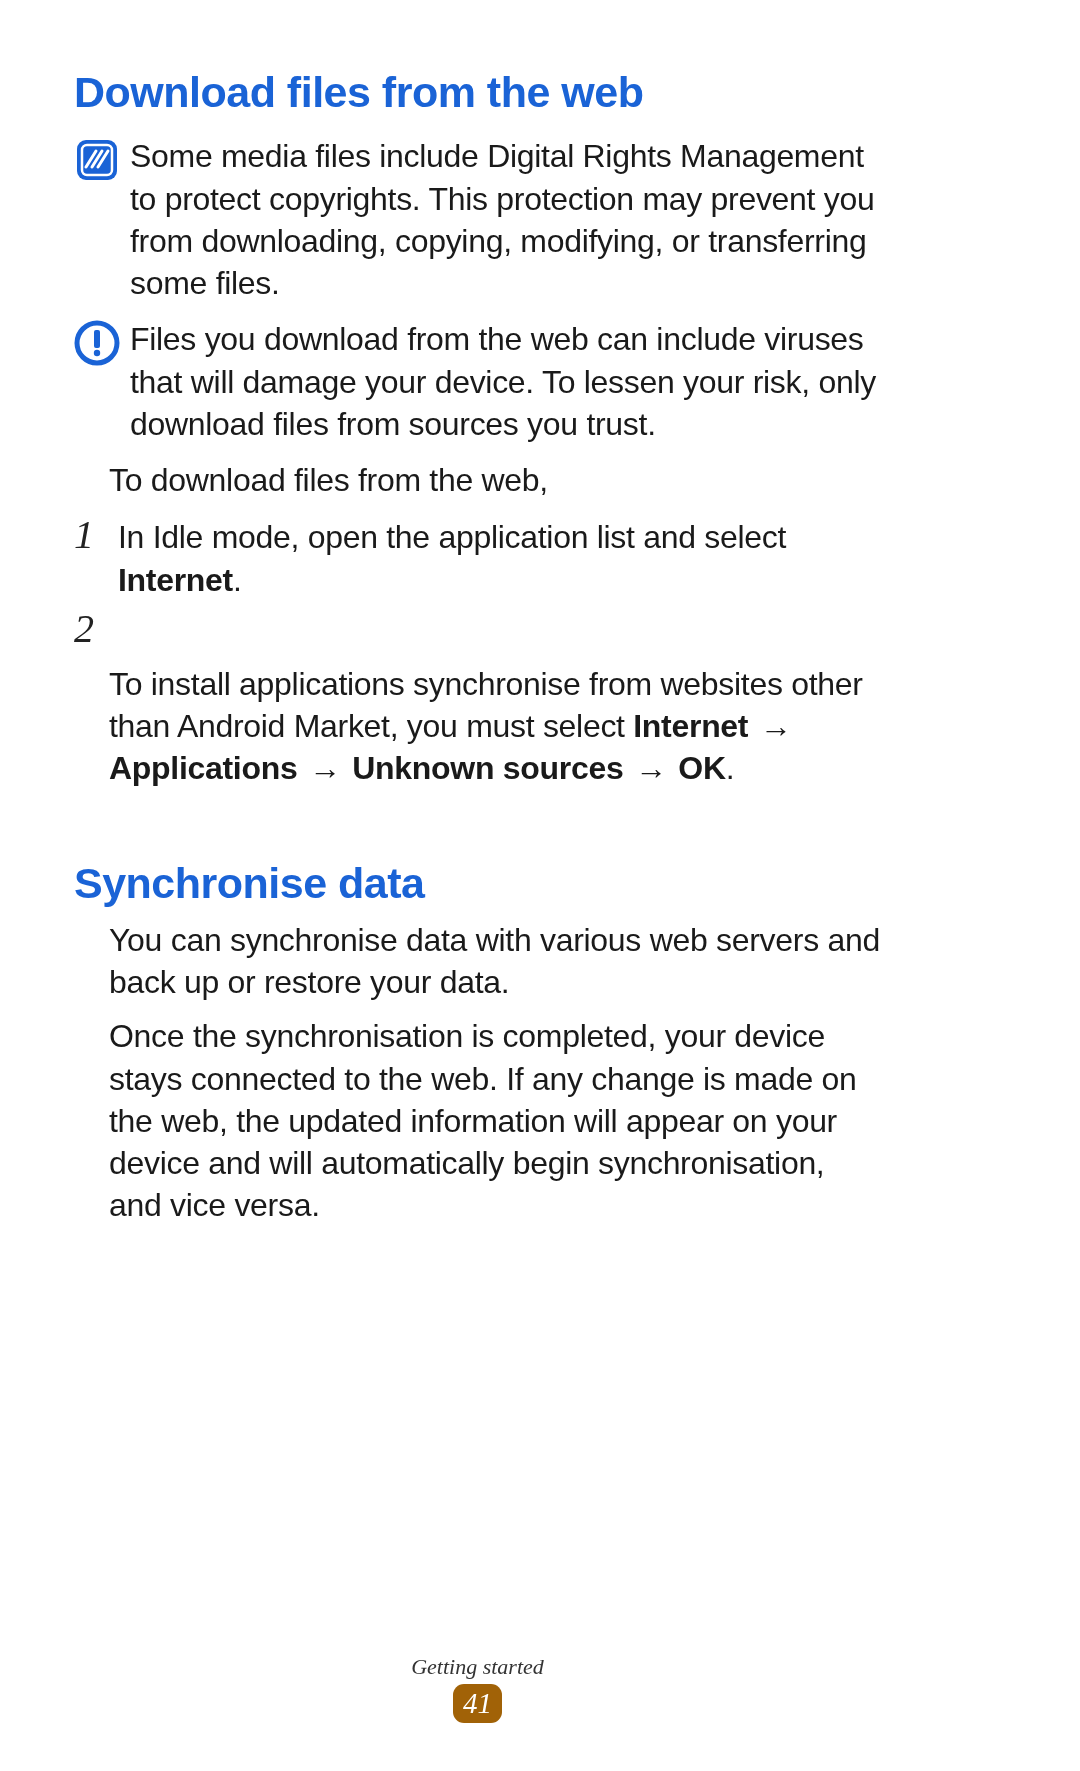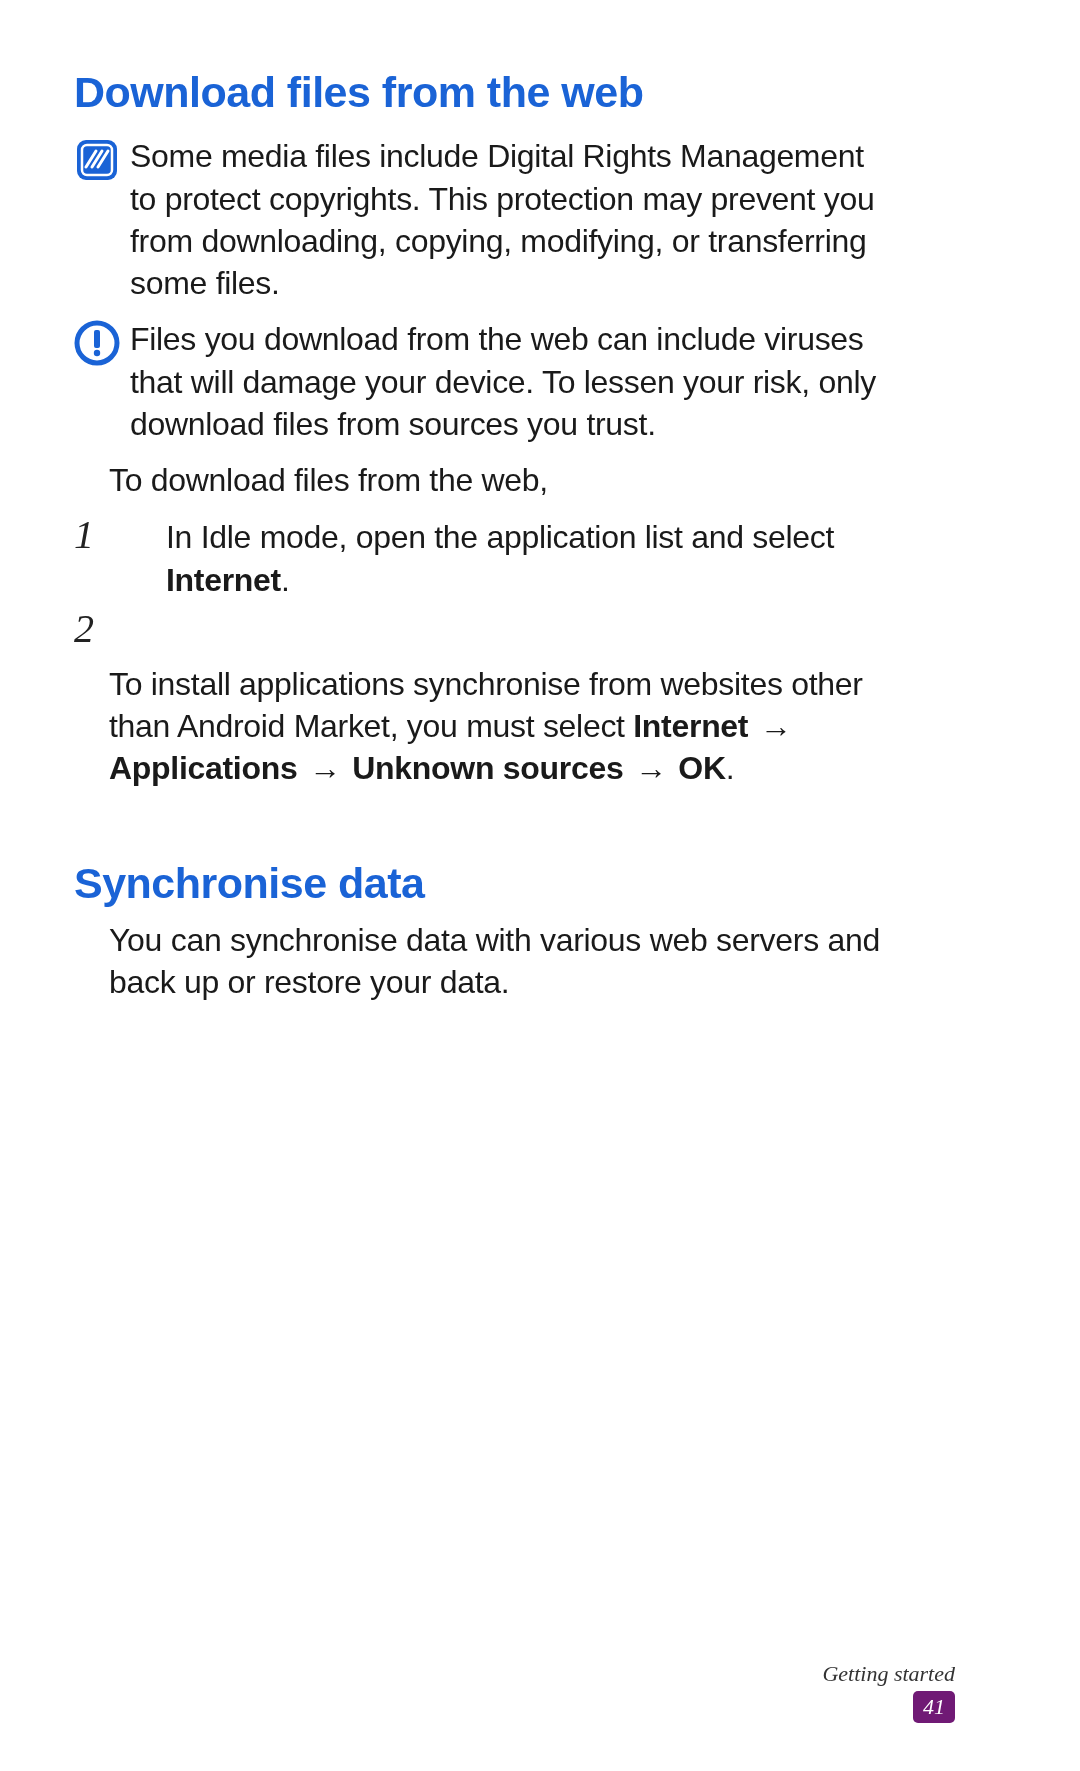--- a/index.html
+++ b/index.html
@@ -7,25 +7,25 @@
   .page { width: 955px; height: 1771px; position: relative; padding: 68px 74px 0 74px; }
   .heading { font-size: 43px; font-weight: 700; color: #1a63d6; letter-spacing: -0.5px; margin-bottom: 18px; line-height: 1.15; }
   .heading.sync { margin-top: 70px; margin-bottom: 10px; }
   .note { display: flex; align-items: flex-start; margin-bottom: 14px; }
   .note .icon { flex: 0 0 46px; height: 46px; margin-right: 10px; margin-top: 2px; }
   .note .text, .para, .step-text { font-size: 32px; line-height: 1.32; letter-spacing: -0.3px; }
   .para { margin-bottom: 12px; margin-left: 35px; }
   .steps { margin: 8px 0 12px 0; }
   .step { display: flex; align-items: baseline; margin-bottom: 6px; }
   .step-num { flex: 0 0 44px; font-family: Georgia, "Times New Roman", serif; font-style: italic; font-size: 40px; font-weight: 400; color: #222; text-align: left; line-height: 1.1; }
-  .step-text { flex: 1; margin-left: 48px; }
+  .step-text { flex: 1; }
   b, .b { font-weight: 700; }
-  .footer { position: absolute; bottom: 48px; left: 0; right: 0; text-align: right; }
+  .footer { position: absolute; bottom: 48px; left: 0; right: 0; text-align: center; }
   .footer-label { font-family: Georgia, "Times New Roman", serif; font-style: italic; font-size: 22px; color: #333; margin-bottom: 4px; }
-  .page-badge { display: inline-block; background: #701a75; color: #fff; font-size: 22px; line-height: 1; padding: 5px 10px; border-radius: 5px; font-style: italic; font-family: Georgia, "Times New Roman", serif; }
+  .page-badge { display: inline-block; background: #a16207; color: #fff; font-size: 29px; line-height: 1; padding: 5px 10px; border-radius: 11px; font-style: italic; font-family: Georgia, "Times New Roman", serif; }
   .arrow { display: inline-block; padding: 0 3px; }
   svg { display: block; }
 </style>
 </head>
 <body>
 
 <div class="page">
 
   <h2 class="heading">Download files from the web</h2>
 
@@ -71,20 +71,21 @@
     <b>Applications</b>
     <b class="arrow">→</b>
     <b>Unknown sources</b>
     <b class="arrow">→</b>
     <b>OK</b><span>.</span>
   </p>
 
   <h2 class="heading sync">Synchronise data</h2>
 
   <p class="para">You can synchronise data with various web servers and back up or restore your data.</p>
+  <p class="para">Once the synchronisation is completed, your device stays connected to the web. If any change is made on the web, the updated information will appear on your device and will automatically begin synchronisation, and vice versa.</p>
 
 
   <div class="footer">
     <div class="footer-label">Getting started</div>
     <div class="page-badge">41</div>
   </div>
 
 </div>
 
 </body></html>

